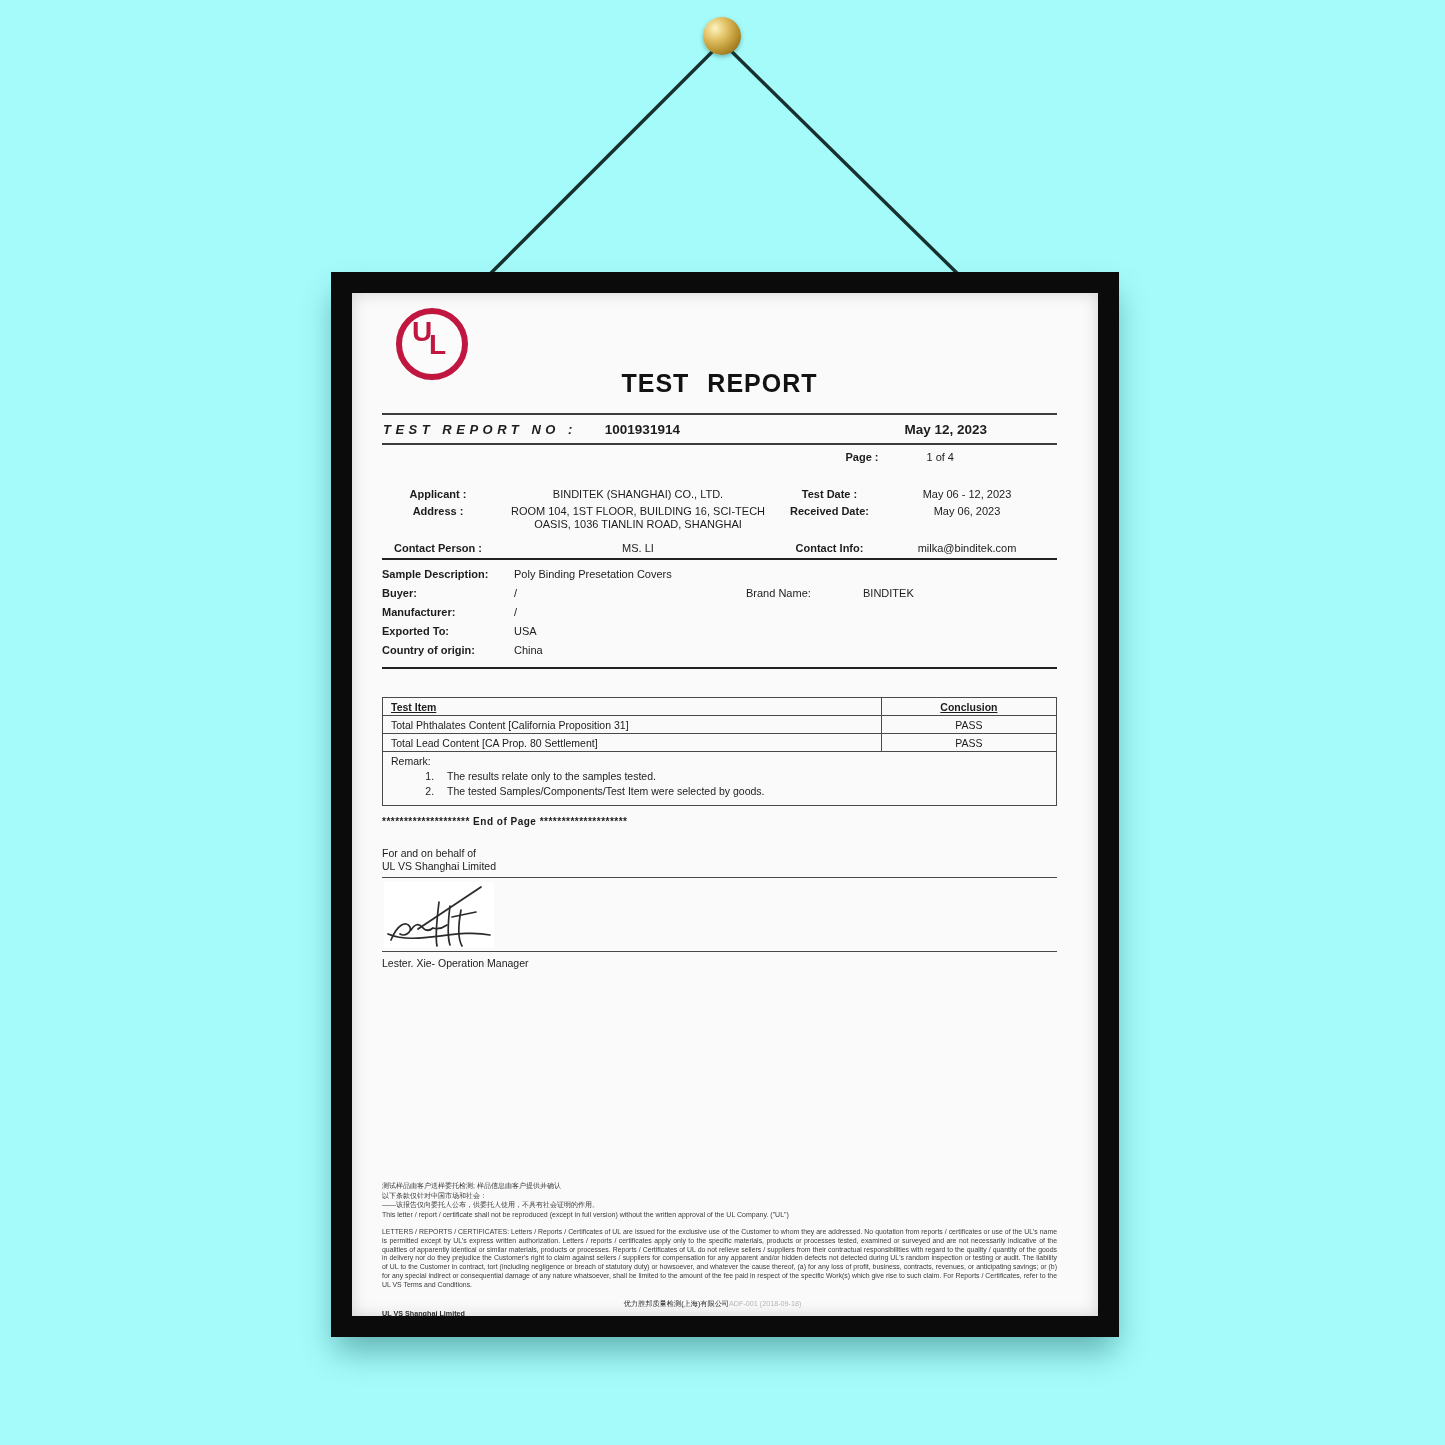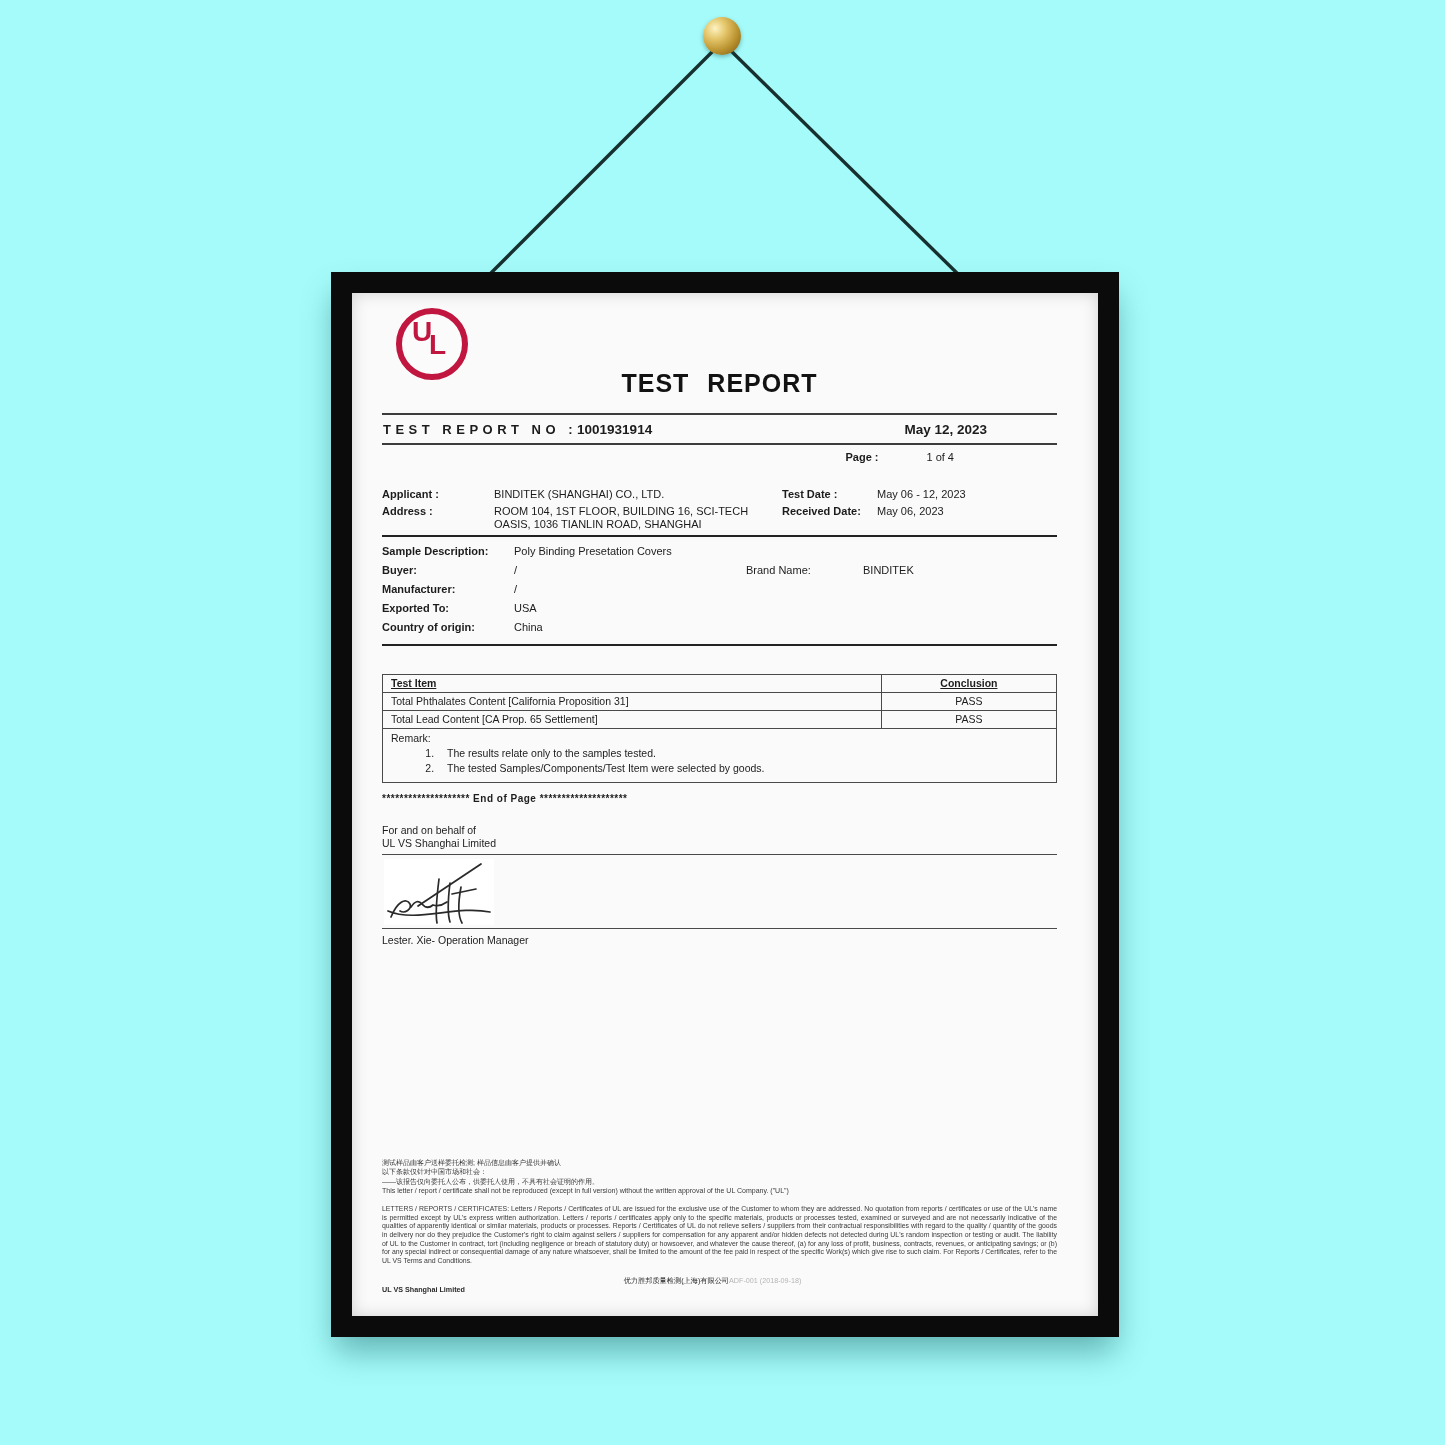--- a/index.html
+++ b/index.html
@@ -33,34 +33,34 @@
   .doc-header{position:relative;height:120px;}
   .ul-logo{position:absolute;left:14px;top:15px;width:60px;height:60px;border:6.5px solid #c01640;border-radius:50%;background:#fbfbfb;}
   .ul-u{position:absolute;left:10px;top:2px;font-size:28px;font-weight:bold;color:#c01640;}
   .ul-l{position:absolute;left:27px;top:15px;font-size:28px;font-weight:bold;color:#c01640;}
   .doc-title{text-align:center;padding-top:76px;font-size:25px;font-weight:bold;letter-spacing:1px;word-spacing:10px;color:#121212;}
 
   .rule{border:none;border-top:2px solid #3c3c3c;margin:0;}
   .rule-thick{border:none;border-top:2.5px solid #222;margin:0;}
 
   .repno-row{display:flex;align-items:baseline;font-weight:bold;font-size:13px;padding:7px 0 6px 1px;margin-top:13px0;}
-  .repno-label{letter-spacing:4.5px;}
+  .repno-label{letter-spacing:4.5px;margin-right:28px;font-style:italic;}
   .repno-value{font-size:13.5px;}
   .repno-date{margin-left:auto;margin-right:70px;font-size:13.5px;}
 
   .page-row{display:flex;justify-content:flex-end;align-items:baseline;font-size:11px;padding:6px 103px 3px 0;}
   .page-label{font-weight:bold;}
   .page-value{margin-left:48px;}
 
   .inforow{display:flex;margin-bottom:3px;font-size:11px;line-height:13.5px;}
   .l1{width:112px;font-weight:bold;flex-shrink:0;}
   .v1{width:288px;flex-shrink:0;}
   .l2{width:95px;font-weight:bold;flex-shrink:0;}
   .v2{flex:1;}
-  .info-block{padding-top:22px;}
+  .info-block{padding-top:22px;text-align:center;}
   .mt10{margin-top:10px;}
   .sample-block{padding-top:8px;padding-bottom:4px;}
   .sb-row{display:flex;margin-bottom:7px;font-size:11px;}
   .bl{width:132px;font-weight:bold;flex-shrink:0;}
   .bv1{width:232px;flex-shrink:0;}
   .bl2{width:117px;font-weight:normal;flex-shrink:0;}
 
   .results{margin-top:28px;width:100%;border-collapse:collapse;font-size:10.5px;border-radius:19px;}
   .results td,.results th{border:1.5px solid #4a4a4a;padding:2.5px 8px;}
   .results th{text-align:left;font-weight:bold;}
@@ -130,20 +130,26 @@
           <span class="v1">BINDITEK (SHANGHAI) CO., LTD.</span>
           <span class="l2">Test Date :</span>
           <span class="v2">May 06 - 12, 2023</span>
         </div>
         <div class="inforow">
           <span class="l1">Address :</span>
           <span class="v1">ROOM 104, 1ST FLOOR, BUILDING 16, SCI-TECH OASIS, 1036 TIANLIN ROAD, SHANGHAI</span>
           <span class="l2">Received Date:</span>
           <span class="v2">May 06, 2023</span>
         </div>
+        <div class="inforow mt10">
+          <span class="l1">Contact Person :</span>
+          <span class="v1">MS. LI</span>
+          <span class="l2">Contact Info:</span>
+          <span class="v2">milka@binditek.com</span>
+        </div>
       </div>
 
       <hr class="rule-thick">
 
       <div class="sample-block">
         <div class="sb-row">
           <span class="bl">Sample Description:</span>
           <span>Poly Binding Presetation Covers</span>
         </div>
         <div class="sb-row">
@@ -172,21 +178,21 @@
         <tbody>
             <tr>
           <th><u>Test Item</u></th>
           <th class="col-conc"><u>Conclusion</u></th>
         </tr>
         <tr>
           <td>Total Phthalates Content [California Proposition 31]</td>
           <td class="col-conc">PASS</td>
         </tr>
         <tr>
-          <td>Total Lead Content [CA Prop. 65 Settlement]</td>
+          <td>Total Lead Content [CA Prop. 80 Settlement]</td>
           <td class="col-conc">PASS</td>
         </tr>
         <tr>
           <td colspan="2" class="remark-cell">
             <div>Remark:</div>
             <ol>
               <li>The results relate only to the samples tested.</li>
               <li>The tested Samples/Components/Test Item were selected by goods.</li>
             </ol>
           </td>

